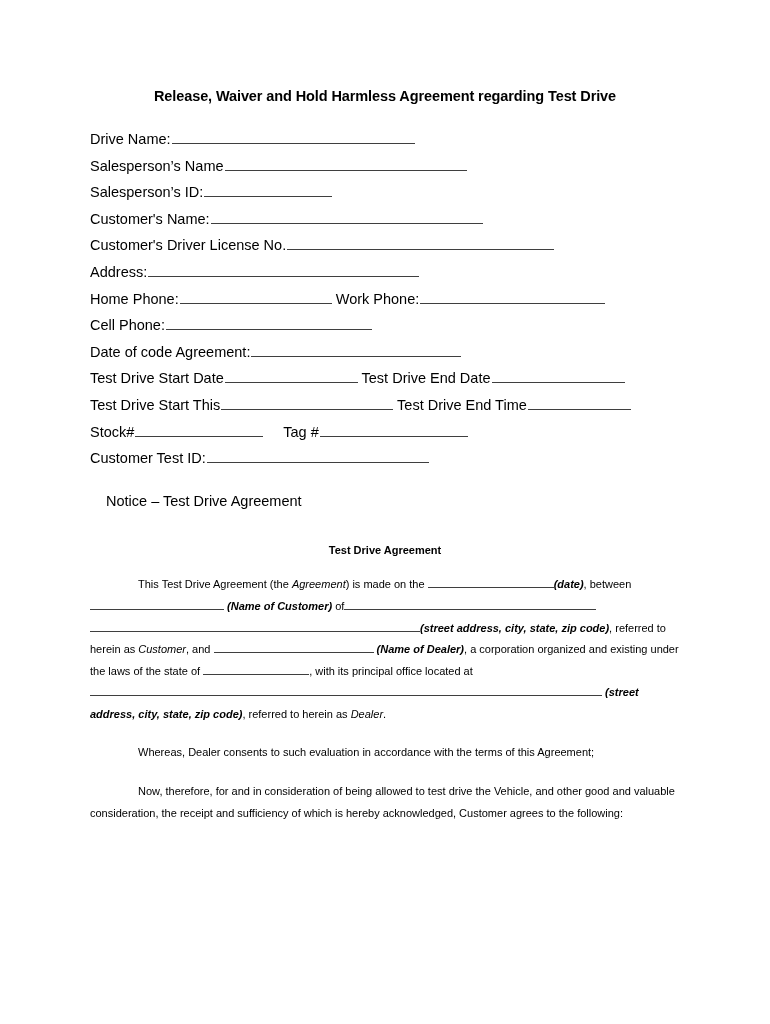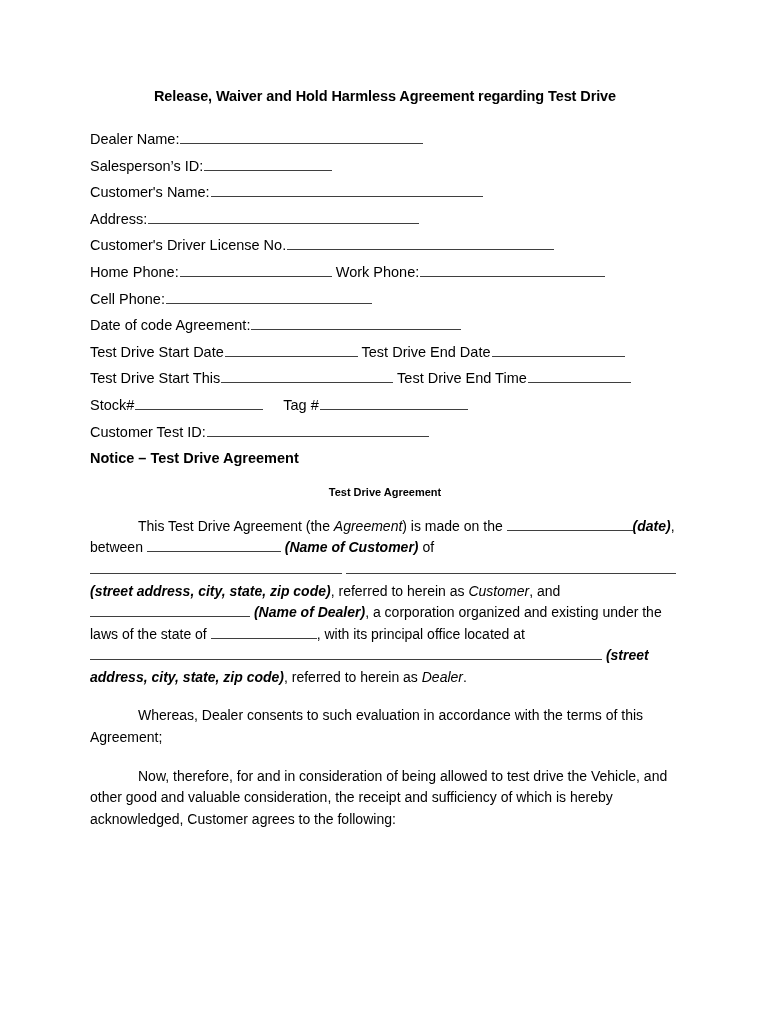--- a/index.html
+++ b/index.html
@@ -51,26 +51,26 @@
   }
   .rule {
     display: inline-block;
     border-bottom: 1.2px solid #3f3f3f;
     height: 0.85em;
     vertical-align: baseline;
     margin: 0 0 0 1px;
   }
   .notice {
     font-size: 14.5px;
-    font-weight: bold;
+    font-weight: normal;
     line-height: 26.6px;
-    margin: 0;
+    margin: 16px;
   }
   .para {
-    font-size: 14px;
+    font-size: 11px;
     line-height: 21.6px;
     margin: 0 0 17px 0;
     text-align: left;
   }
   .para.indent-first {
     text-indent: 48px;
   }
   .para .it { font-style: italic; }
   .para .bi { font-style: italic; font-weight: bold; }
   .inline-rule {
@@ -82,30 +82,31 @@
   .para-wide { width: 592px; }
 </style>
 </head>
 <body>
 
 <div class="page">
   <div class="content">
 
     <div class="doc-title">Release, Waiver and Hold Harmless Agreement regarding Test Drive</div>
 
-    <div class="field-line"><span>Dealer Name:</span><span class="rule" style="width:243px;"></span></div>
+    <div class="field-line"><span>Drive Name:</span><span class="rule" style="width:243px;"></span></div>
 
+    <div class="field-line"><span>Salesperson’s Name</span><span class="rule" style="width:242px;"></span></div>
 
     <div class="field-line"><span>Salesperson’s ID:</span><span class="rule" style="width:128px;"></span></div>
 
     <div class="field-line"><span>Customer's Name:</span><span class="rule" style="width:272px;"></span></div>
 
+    <div class="field-line"><span>Customer's Driver License No.</span><span class="rule" style="width:267px;"></span></div>
+
     <div class="field-line"><span>Address:</span><span class="rule" style="width:271px;"></span></div>
-
-    <div class="field-line"><span>Customer's Driver License No.</span><span class="rule" style="width:267px;"></span></div>
 
     <div class="field-line"><span>Home Phone:</span><span class="rule" style="width:152px;"></span><span> </span><span>Work Phone:</span><span class="rule" style="width:185px;"></span></div>
 
     <div class="field-line"><span>Cell Phone:</span><span class="rule" style="width:206px;"></span></div>
 
     <div class="field-line"><span>Date of code Agreement:</span><span class="rule" style="width:210px;"></span></div>
 
     <div class="field-line"><span>Test Drive Start Date</span><span class="rule" style="width:133px;"></span><span> </span><span>Test Drive End Date</span><span class="rule" style="width:133px;"></span></div>
 
     <div class="field-line"><span>Test Drive Start This</span><span class="rule" style="width:172px;"></span><span> </span><span>Test Drive End Time</span><span class="rule" style="width:103px;"></span></div>

